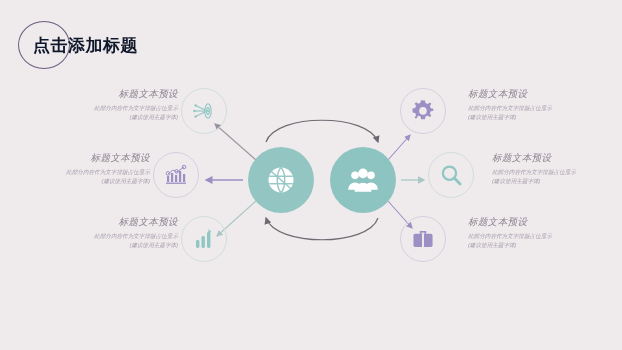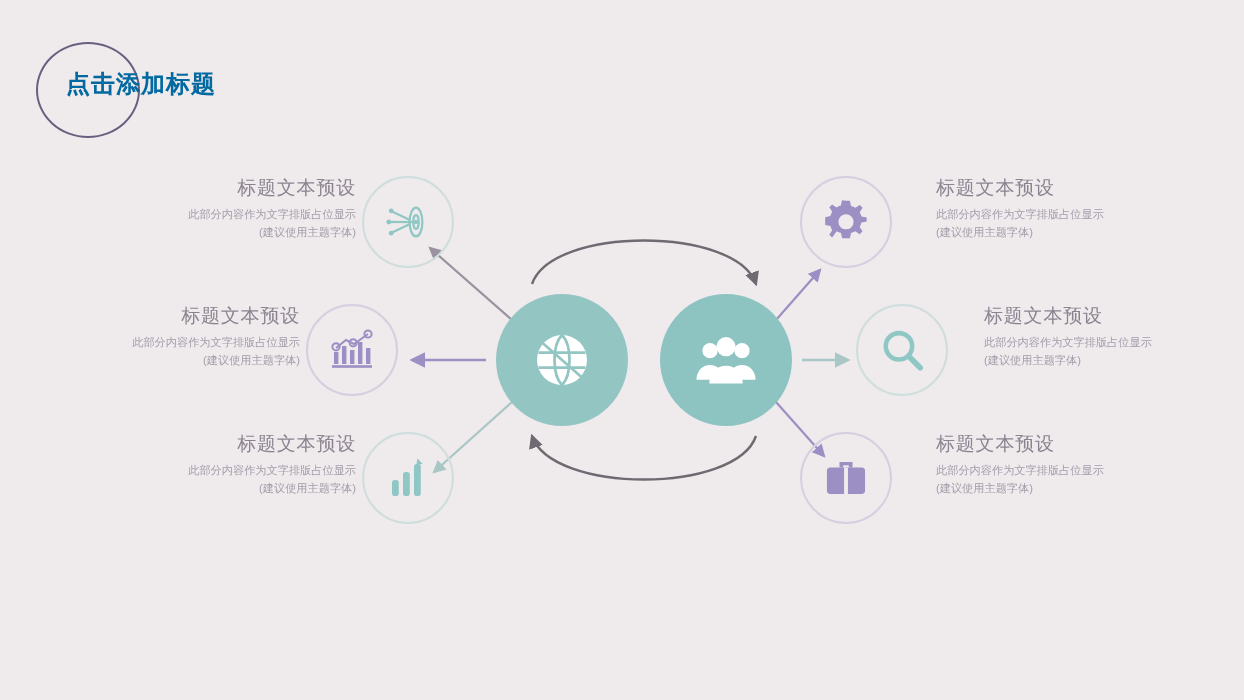--- a/index.html
+++ b/index.html
@@ -13,21 +13,21 @@
 
   
   .title-wrap{position:absolute;left:14px;top:21px;width:200px;height:52px;}
   .title-ellipse{
     position:absolute;left:4px;top:0px;width:52px;height:48px;
     border:1.1px solid #6b5f80;border-radius:50%;
     box-sizing:border-box;background:transparent;
   }
   .title-text{
     position:absolute;left:19px;top:13px;
-    font-size:12px;font-weight:bold;color:#0369a1;
+    font-size:17px;font-weight:bold;color:#0f172a;
     letter-spacing:.5px;white-space:nowrap;
   }
 
   
   #wires{position:absolute;left:0;top:0;width:622px;height:350px;}
 
   
   .hub{
     position:absolute;border-radius:50%;
     display:flex;align-items:center;justify-content:center;
@@ -45,21 +45,21 @@
   .sat.purple{border:1px solid #d5cfe0;}
 
   .sat-tl{left:181px;top:88px;}
   .sat-ml{left:153px;top:152px;}
   .sat-bl{left:181px;top:216px;}
   .sat-tr{left:400px;top:88px;}
   .sat-mr{left:428px;top:152px;}
   .sat-br{left:400px;top:216px;}
 
   
-  .tb{position:absolute;}
+  .tb{position:absolute;font-style:italic;}
   .tb .head{
     font-size:9.5px;color:#8b8390;letter-spacing:.4px;
     margin-bottom:3px;white-space:nowrap;
   }
   .tb .body{font-size:5.6px;color:#a49dab;line-height:1.65;}
   .tb .note{font-size:5.6px;color:#a49dab;line-height:1.65;}
   .tb.right{text-align:left;}
   .tb.left{text-align:right;}
 
   .tb-tl{left:30px;top:88px;width:148px;}

